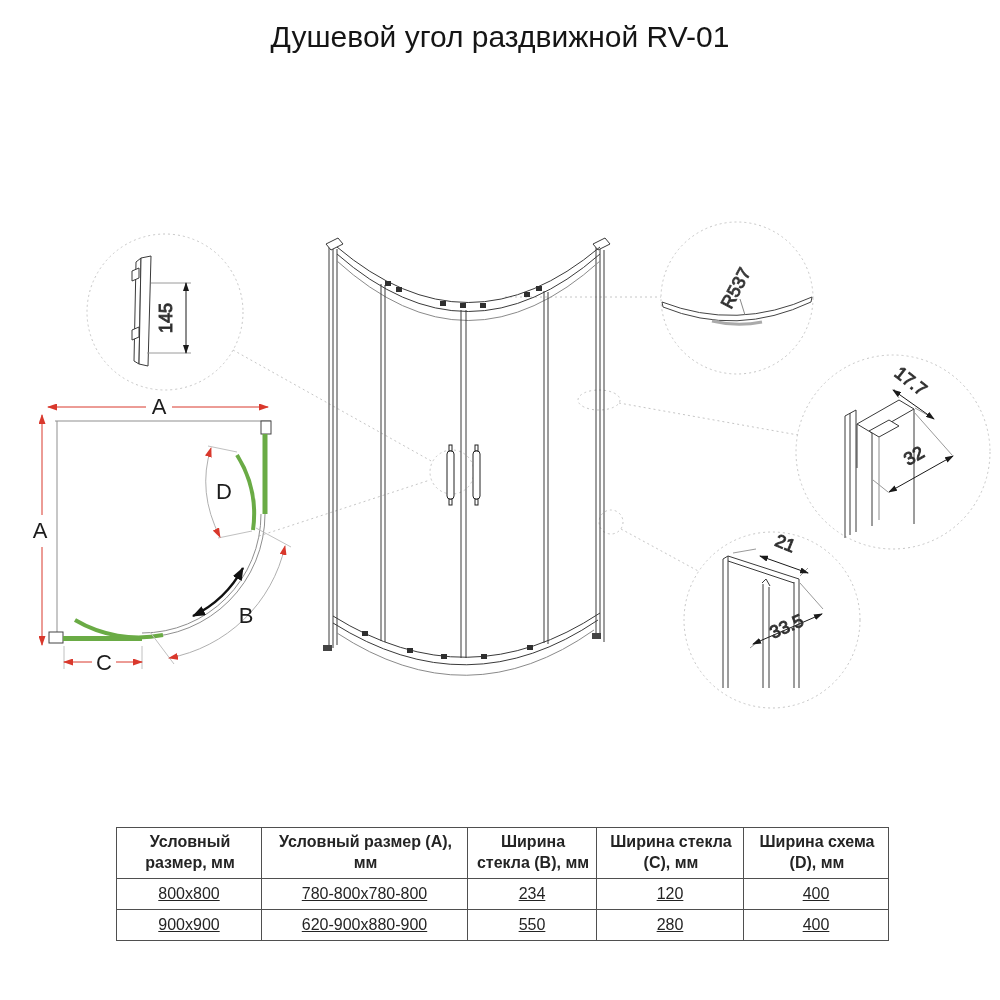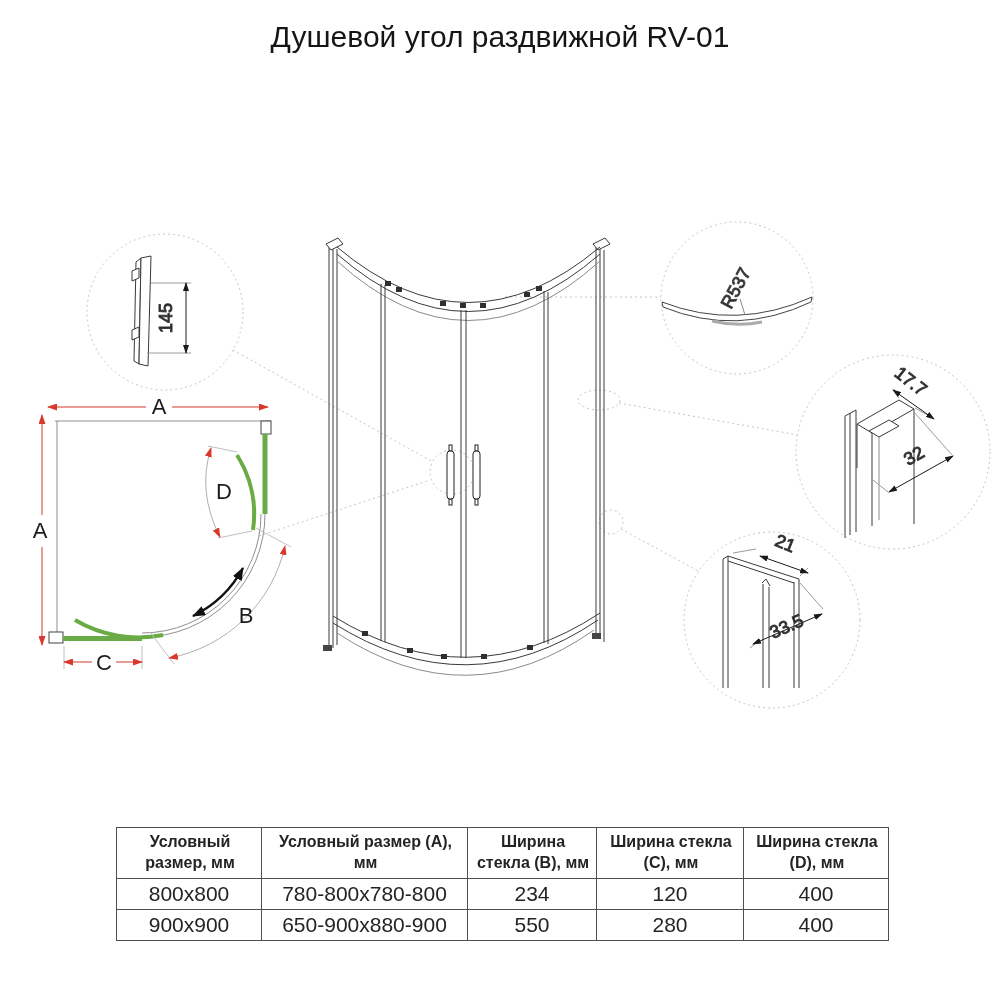--- a/index.html
+++ b/index.html
@@ -9,21 +9,21 @@
          font-size:30px;font-weight:500;line-height:1.4;color:#151515;}
   svg{position:absolute;left:0;top:0;}
   svg text{font-family:"Liberation Sans", sans-serif;fill:#1c1c1c;}
   .dimlbl{font-size:22px;}
   .detlbl{font-size:18px;}
   .sizes{position:absolute;left:116px;top:827px;width:772px;border-collapse:collapse;
          table-layout:fixed;}
   .sizes th,.sizes td{border:1px solid #4f4f4f;text-align:center;vertical-align:middle;
          color:#242424;padding:1px 4px;}
   .sizes th{font-weight:700;font-size:16px;line-height:1.3;height:48px;padding-left:6px;}
-  .sizes td{font-size:21px;height:28px;}
+  .sizes td{font-size:16px;height:28px;text-decoration:underline;}
 </style>
 </head>
 <body>
 
 <div class="page">
 
   <div class="title">
     <div>Душевой угол раздвижной RV-01</div>
   </div>
 
@@ -213,34 +213,34 @@
         <col style="width:129px">
       <col style="width:147px">
         <col style="width:145px">
     </colgroup>
     <thead>
       <tr>
         <th>Условный размер, мм</th>
         <th>Условный размер (A), мм</th>
         <th>Ширина стекла (B), мм</th>
         <th>Ширина стекла (C), мм</th>
-        <th>Ширина стекла (D), мм</th>
+        <th>Ширина схема (D), мм</th>
       </tr>
     </thead>
     <tbody>
       <tr>
         <td>800x800</td>
         <td>780-800x780-800</td>
         <td>234</td>
         <td>120</td>
         <td>400</td>
       </tr>
       <tr>
         <td>900x900</td>
-        <td>650-900x880-900</td>
+        <td>620-900x880-900</td>
         <td>550</td>
         <td>280</td>
         <td>400</td>
       </tr>
     </tbody>
   </table>
 
 </div>
 
 </body></html>

